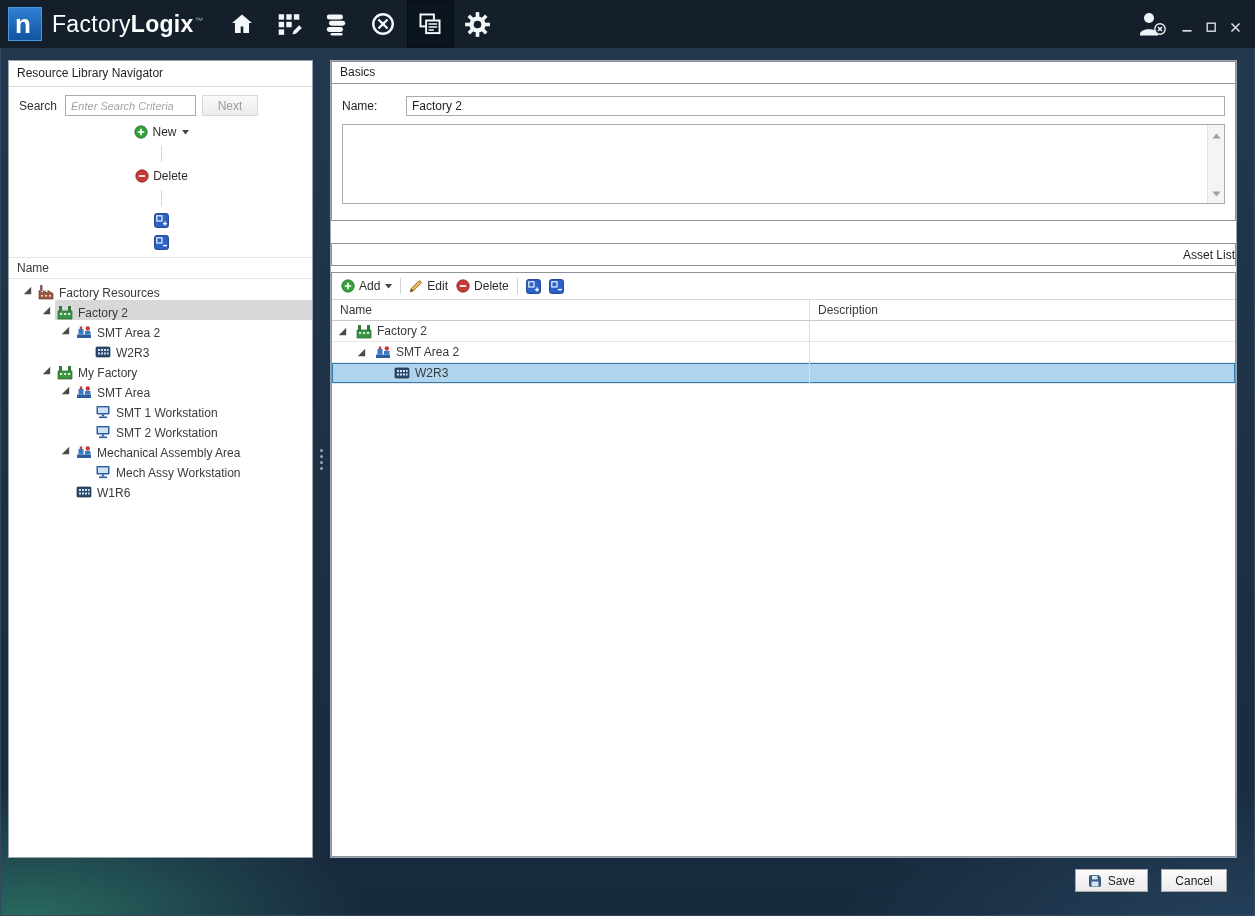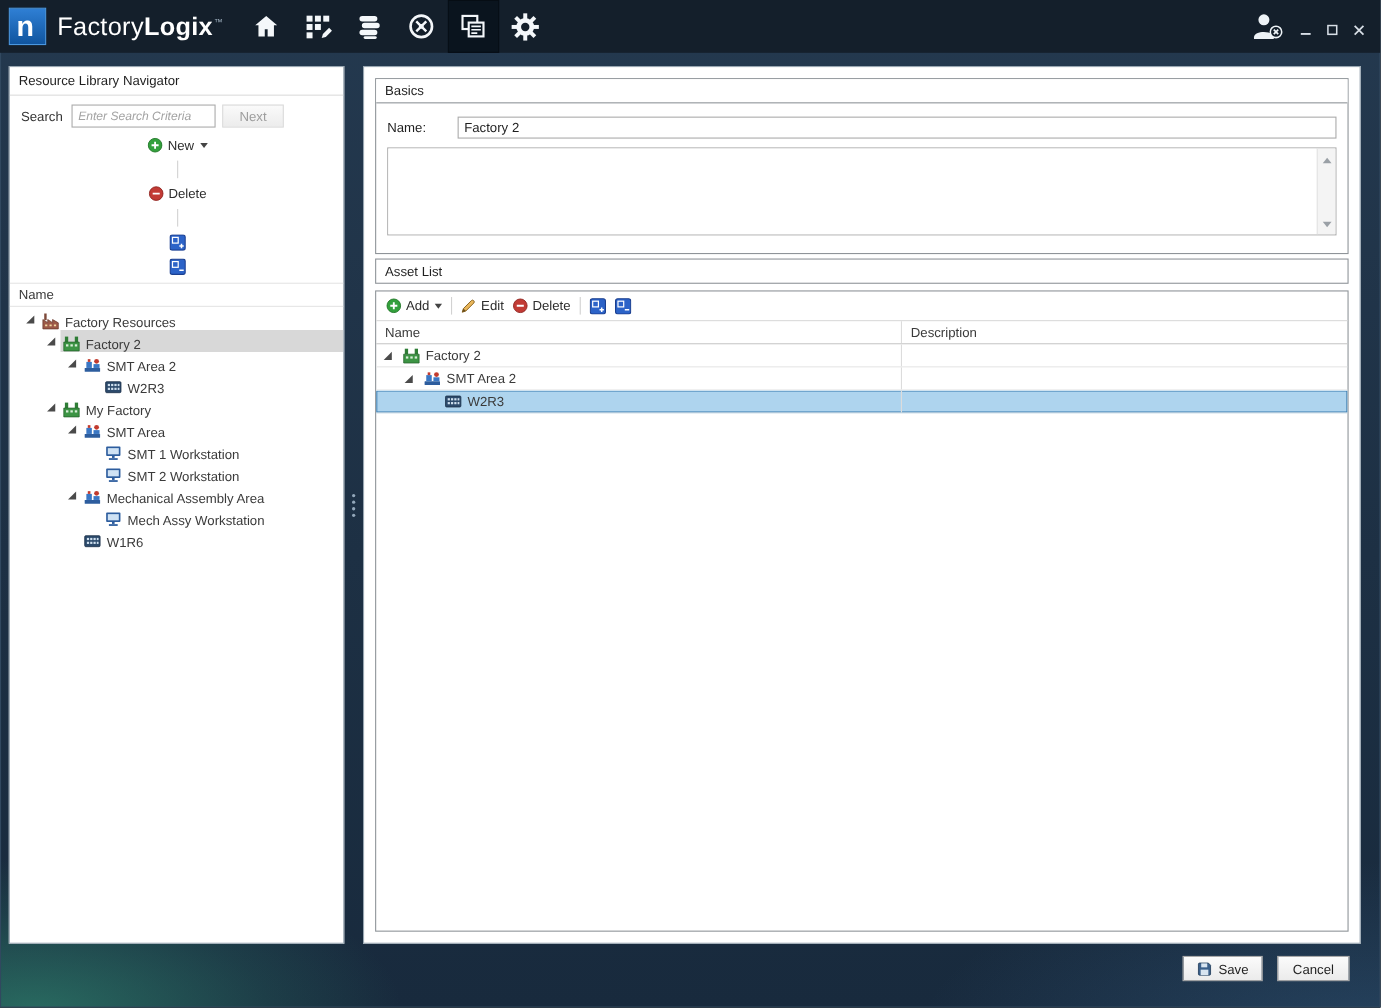--- a/index.html
+++ b/index.html
@@ -31,21 +31,21 @@
   .window-controls { display:flex; align-items:center; gap:13px; margin-top:6px; }
   .wc-btn { display:flex; align-items:center; cursor:pointer; }
 
   
   .left-panel { position:absolute; left:8px; top:60px; width:305px; height:798px; background:#fff;
                 border:1px solid #98a6b1; display:flex; flex-direction:column; font-size:12px; color:#333; }
   .splitter { position:absolute; left:313px; top:60px; width:17px; height:798px; display:flex; align-items:center; justify-content:center; cursor:col-resize; }
   .grip { display:flex; flex-direction:column; gap:3px; }
   .grip i { width:3px; height:3px; border-radius:50%; background:#93a7ba; }
   .right-panel { position:absolute; left:330px; top:60px; width:907px; height:798px; background:#fff;
-                 border:1px solid #98a6b1; padding:10px; display:flex; flex-direction:column; font-size:12px; color:#333; }
+                 border:1px solid #98a6b1; padding:0; display:flex; flex-direction:column; font-size:12px; color:#333; }
 
   .panel-title { height:26px; line-height:25px; padding-left:8px; border-bottom:1px solid #dcdcdc; color:#1f1f1f; }
 
   .search-row { display:flex; align-items:center; gap:6px; padding:8px 8px 6px 10px; }
   .search-row label { margin-right:2px; }
   .search-input { width:131px; height:21px; border:1px solid #ababab; padding:1px 5px; font-size:11px; font-family:"Liberation Sans",sans-serif; }
   .search-input::placeholder { color:#a3a3a3; font-style:italic; }
   .next-btn { width:56px; height:21px; background:linear-gradient(#fafafa,#ececec); border:1px solid #d8d8d8; color:#9d9d9d; font-size:12px; font-family:"Liberation Sans",sans-serif; }
 
   .mini-toolbar { display:flex; align-items:center; gap:7px; padding:3px 8px 7px 10px;flex-direction:column; }
@@ -69,21 +69,21 @@
   .section-title { height:22px; line-height:21px; padding-left:8px; border-bottom:1px solid #8f9499; color:#1f1f1f; background:#fff; }
   .basics-section { border:1px solid #8f9499; flex:none; }
   .basics-body { padding:12px 10px 16px 10px; }
   .frow { display:flex; margin-bottom:8px; }
   .flabel { width:64px; flex:none; padding-top:3px; color:#1f1f1f; }
   .ftext { flex:1; height:20px; border:1px solid #ababab; padding:1px 5px; font-size:12px; font-family:"Liberation Sans",sans-serif; color:#1f1f1f; }
   .ta-wrap { flex:1; height:80px; border:1px solid #ababab; position:relative; }
   .ta-wrap textarea { position:absolute; inset:0 17px 0 0; width:calc(100% - 17px); height:100%; border:none; resize:none; outline:none; font-family:"Liberation Sans",sans-serif; font-size:12px; }
   .ta-scroll { position:absolute; top:0; right:0; bottom:0; width:17px; background:#f4f4f4; border-left:1px solid #e3e3e3; display:flex; flex-direction:column; justify-content:space-between; align-items:center; padding:3px 0; }
 
-  .assets-wrap { margin-top:4px; flex:1; display:flex; flex-direction:column; min-height:0; }
+  .assets-wrap { margin-top:22px; flex:1; display:flex; flex-direction:column; min-height:0;text-align:right; }
   .assets-title-box { border:1px solid #8f9499; height:23px; line-height:22px; padding-left:8px; color:#1f1f1f; flex:none; }
   .assets-body-box { margin-top:6px; border:1px solid #8f9499; flex:1; display:flex; flex-direction:column; min-height:0; background:#fff; }
   .assets-toolbar { display:flex; align-items:center; gap:8px; height:27px; padding:0 9px; border-bottom:1px solid #dadada; flex:none; }
 
   .grid { flex:1; display:flex; flex-direction:column; min-height:0; }
   .grid-header { display:flex; height:21px; border-bottom:1px solid #c9c9c9; flex:none; color:#3a3a3a; }
   .cell { display:flex; align-items:center; }
   .cell.name { width:478px; flex:none; border-right:1px solid #dcdcdc; min-width:0; }
   .cell.desc { flex:1; padding-left:8px; min-width:0; }
   .gh { padding-left:8px; }

